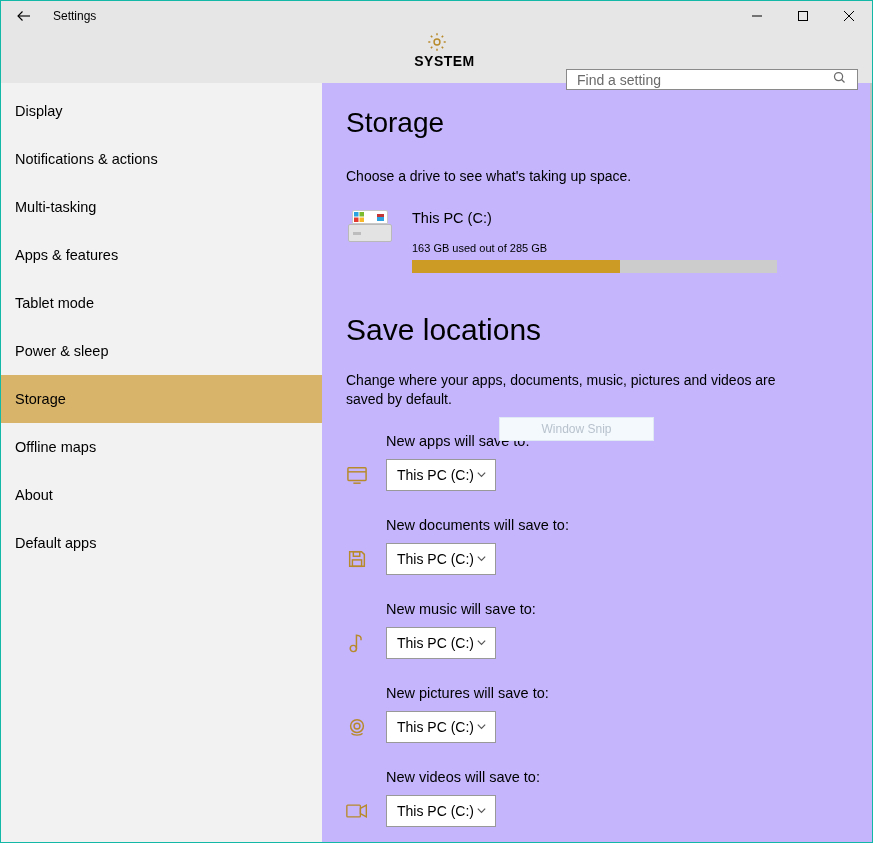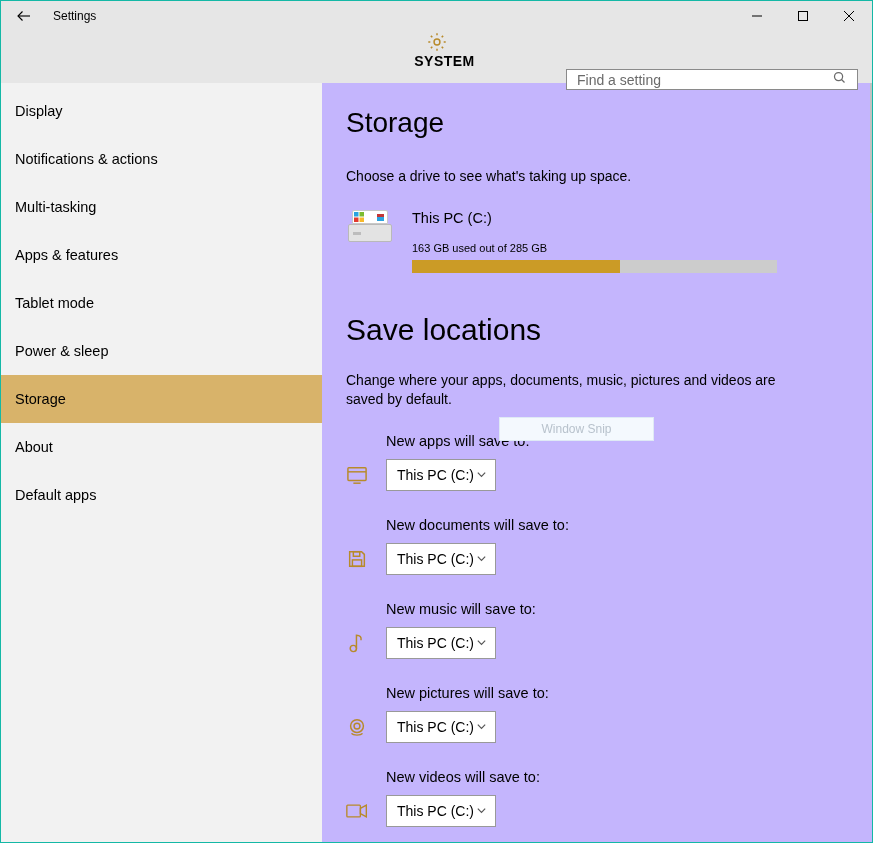--- a/index.html
+++ b/index.html
@@ -172,20 +172,23 @@
       <div class="side-item">
           <span>Tablet mode</span>
         </div>
       <div class="side-item">
           <span>Power &amp; sleep</span>
         </div>
       <div class="side-item active">
           <span>Storage</span>
         </div>
       <div class="side-item">
+          <span>Offline maps</span>
+        </div>
+      <div class="side-item">
           <span>About</span>
         </div>
       <div class="side-item">
           <span>Default apps</span>
         </div>
     </div>
 
     <div class="content-wrap">
     <div class="content">
 

